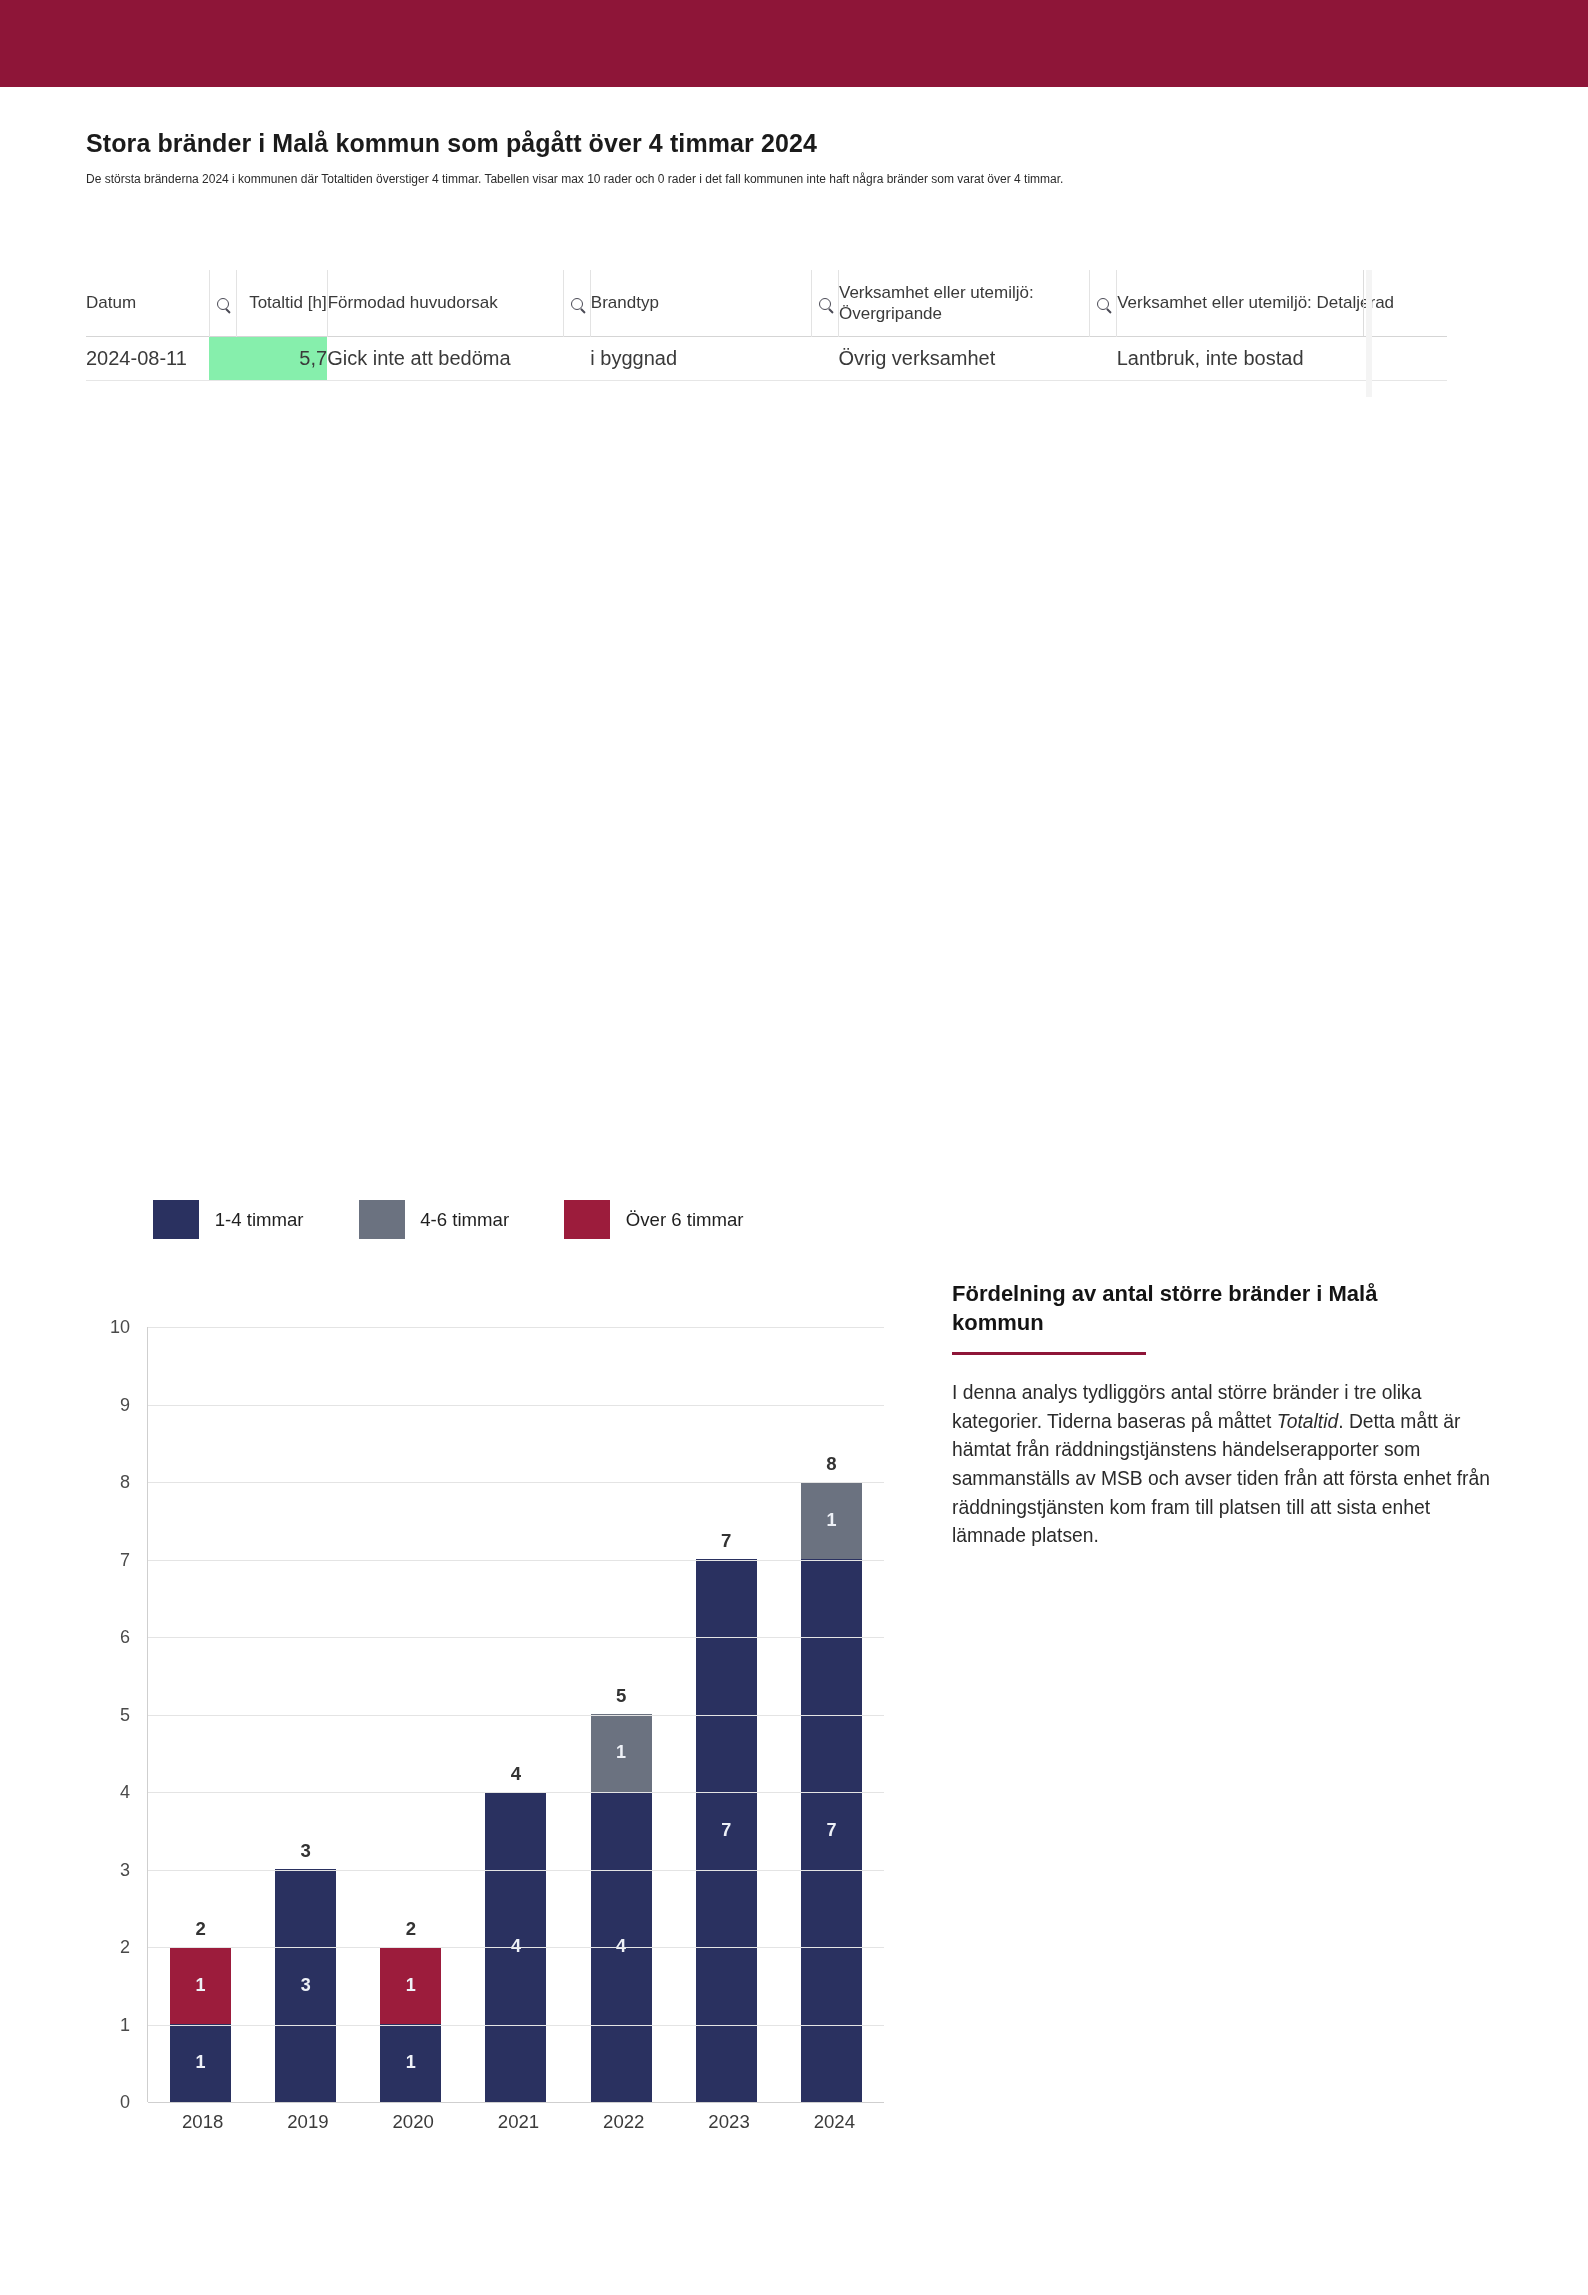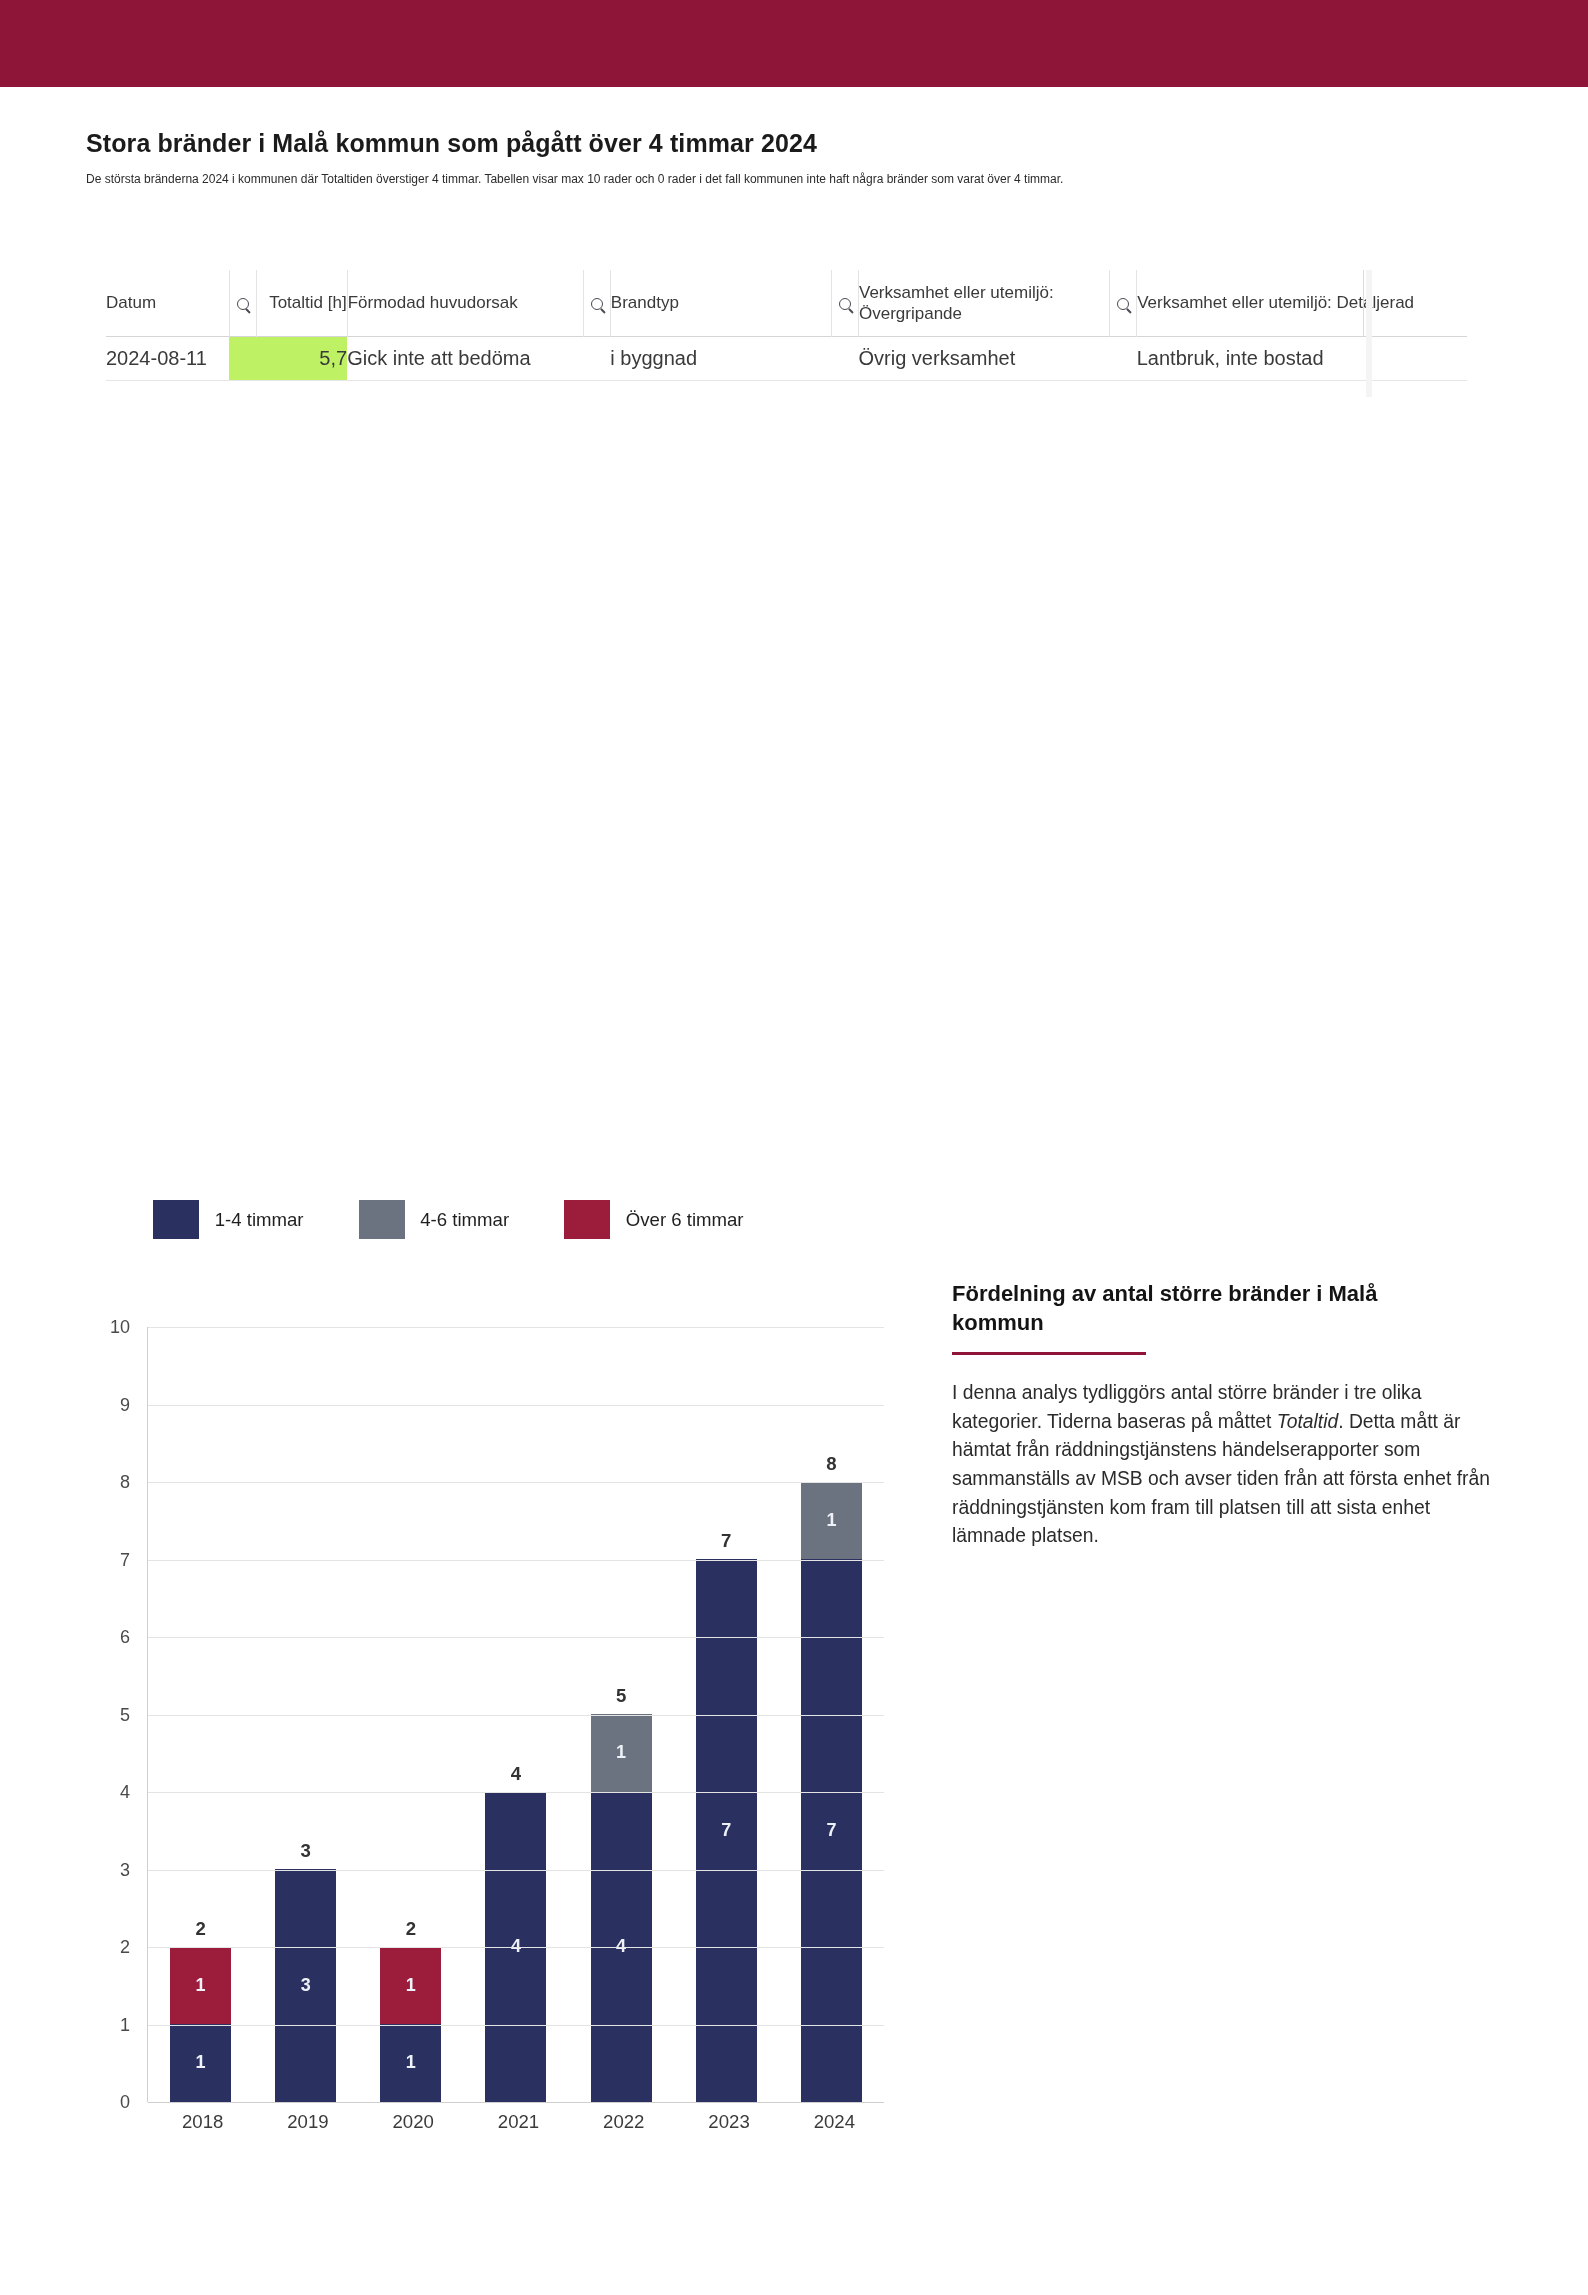--- a/index.html
+++ b/index.html
@@ -29,21 +29,21 @@
     margin-top: 13px;
     font-size: 12px; line-height: 1.42; color: #2b2b2b;
     max-width: 1365px;
   }
 
   
   .table-wrap {
     position: absolute; left: 86px; top: 270px;
     width: 1361px;
   }
-  table.data { border-collapse: collapse; width: 1361px; table-layout: fixed; margin-left: 20px; }
+  table.data { border-collapse: collapse; width: 1361px; table-layout: fixed; }
   table.data th, table.data td {
     vertical-align: middle;
     font-weight: 400;
     color: #3a3a3a;
     padding: 0;
   }
   thead tr { height: 66px; }
   thead th {
     border-right: 0.7px solid #e3e3e3;
     font-size: 17px;
@@ -74,21 +74,21 @@
   th.al-l { text-align: left; }
   thead tr { border-bottom: 0.7px solid #d5d5d5; }
   tbody tr { height: 44px; border-bottom: 0.7px solid #e6e6e6; }
   tbody td {
     font-size: 20px; color: #242424; padding: 0 10px;
     white-space: nowrap; overflow: hidden;
   }
   td.date { text-align: left; padding-left: 7.1px; }
   td.spacer-cell { padding: 0; }
   td.hl {
-    background: #bef264; color: #ffffff; text-align: right;
+    background: #86efac; color: #ffffff; text-align: right;
     font-weight: 400; padding-right: 13px;
   }
   td.al-l { text-align: left; }
   .tbl-rightedge {
     position:absolute; left:1363px; top:270px;
     width:0.7px; height:66px; background:#dcdcdc;
   }
   .tbl-scroll-track {
     position:absolute; left:1366px; top:270px;
     width: 5.7px; height: 127px; background: #f4f4f4;

